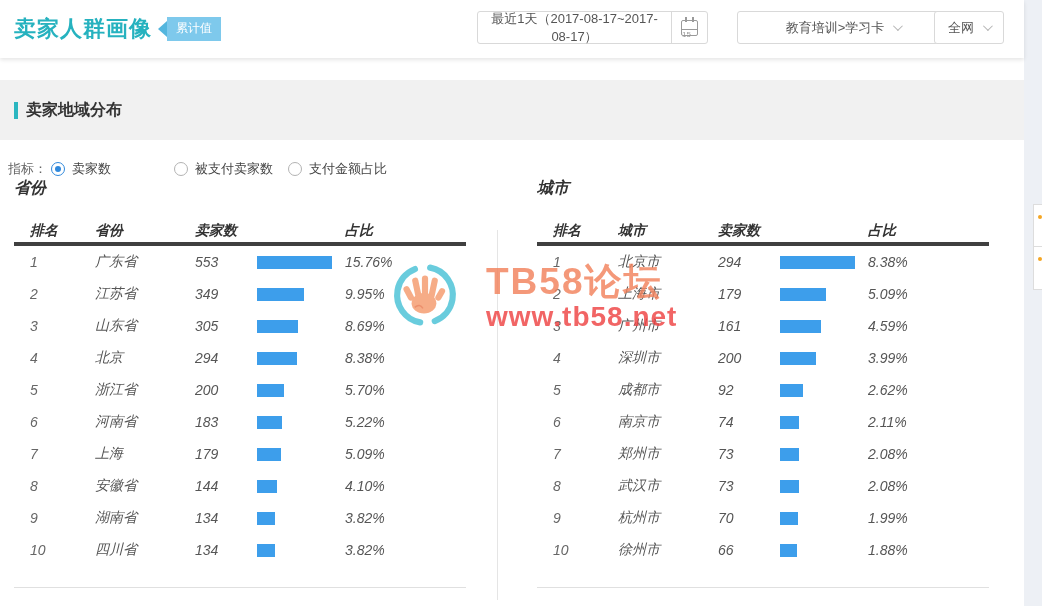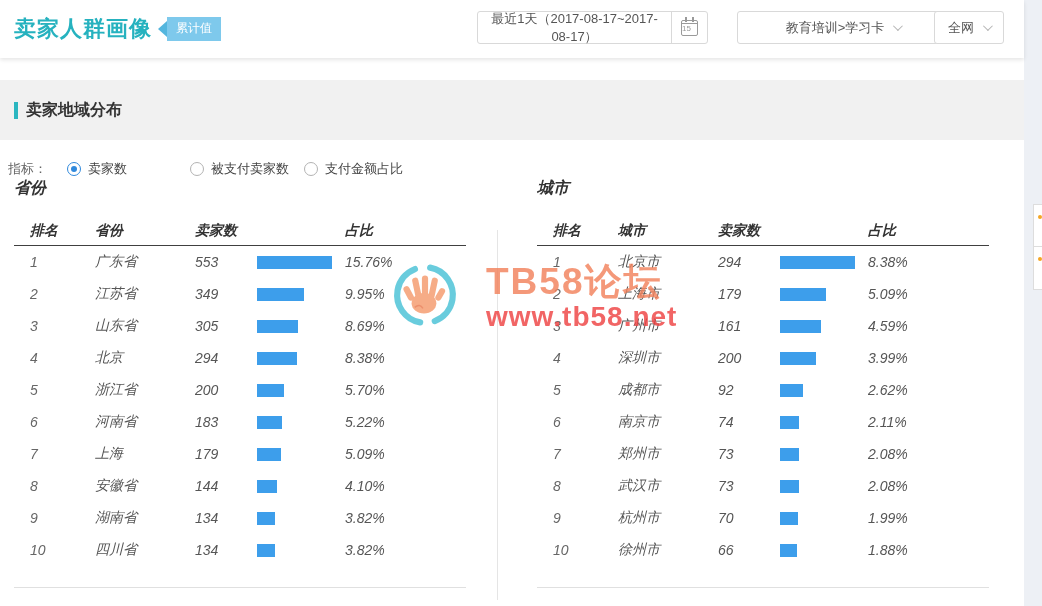--- a/index.html
+++ b/index.html
@@ -24,52 +24,52 @@
          border-radius:3px; font-size:13px; color:#555; display:flex; align-items:center;
          justify-content:center; cursor:pointer; }
   .date-btn { left:477px; width:231px; padding:0; }
   .date-text { flex:1; text-align:center; padding:0 10px; }
   .date-cal-seg { width:36px; height:100%; border-left:1px solid #d9d9d9; display:flex;
                   align-items:center; justify-content:center; }
   .cal { position:relative; width:17px; height:16px; border:1px solid #9a9a9a; border-radius:2px; }
   .cal:before, .cal:after { content:""; position:absolute; top:-4px; width:2px; height:5px; background:#9a9a9a; }
   .cal:before { left:3px; } .cal:after { right:3px; }
   .cal-num { display:block; font-size:8px; line-height:9px; color:#9a9a9a; text-align:left;
-             border-top:1px solid #9a9a9a; margin-top:2px; }
+             border-top:1px solid #9a9a9a; margin-top:8px; }
   .cat-btn { left:737px; width:212px; }
   .scope-btn { left:934px; width:70px; }
   .chev { display:inline-block; width:7px; height:7px; border-right:1.5px solid #b5b5b5;
           border-bottom:1.5px solid #b5b5b5; transform:rotate(45deg) translateY(-2px); margin-left:9px; }
 
   
   .gray-band { position:absolute; left:0; top:80px; width:1024px; height:60px; background:#f1f1f1; }
   .section-head { position:absolute; left:14px; top:20px; display:flex; align-items:center; }
   .teal-bar { width:4px; height:17px; background:#2bb6c0; margin-right:8px; }
   .section-title { font-size:16px; font-weight:bold; color:#333; }
 
   
   .metric-row { position:absolute; left:8px; top:160px; display:flex; align-items:center; font-size:13px; }
-  .metric-label { color:#666; margin-right:20px; }
+  .metric-label { color:#666; margin-right:4px; }
   .metric { display:flex; align-items:center; cursor:pointer; }
   .metric:nth-of-type(2) { margin-right:63px; }
   .metric:nth-of-type(3) { margin-right:15px; }
   .radio { width:14px; height:14px; border-radius:50%; border:1px solid #b3b3b3; background:#fff;
            margin-right:7px; position:relative; }
   .metric.checked .radio { border-color:#3089dc; }
   .metric.checked .radio:after { content:""; position:absolute; left:3px; top:3px; width:6px; height:6px;
            border-radius:50%; background:#3089dc; }
   .metric .m-label { color:#444; }
 
   
   .table-block { position:absolute; top:178px; width:452px; height:410px; border-bottom:1px solid #e0e0e0;font-style:italic; }
   .table-left { left:14px; }
   .table-right { left:537px; }
   .t-title { font-size:16px; font-weight:bold; color:#333; height:26px; }
   .t-head { display:grid; grid-template-columns:65px 100px 62px 88px 1fr; padding-left:16px;
-            height:42px; line-height:52px; border-bottom:1px solid #404040; font-size:14px;
+            height:42px; line-height:52px; border-bottom:4px solid #404040; font-size:14px;
             font-weight:bold; color:#333; }
   .trow { display:grid; grid-template-columns:65px 100px 62px 88px 1fr; padding-left:16px;
           height:32px; align-items:center; font-size:14px; color:#555; }
   .c-rank { color:#666; }
   .c-bar { display:flex; align-items:center; }
   .bar { display:inline-block; height:13px; background:#3d9eeb; }
   .v-divider { position:absolute; left:497px; top:230px; width:1px; height:370px; background:#e5e5e5; }
 
   
   .watermark { position:absolute; left:392px; top:262px; display:flex; align-items:flex-start;

